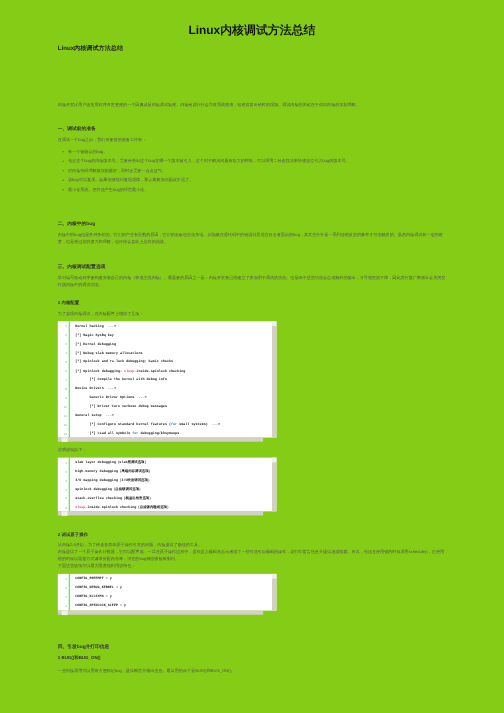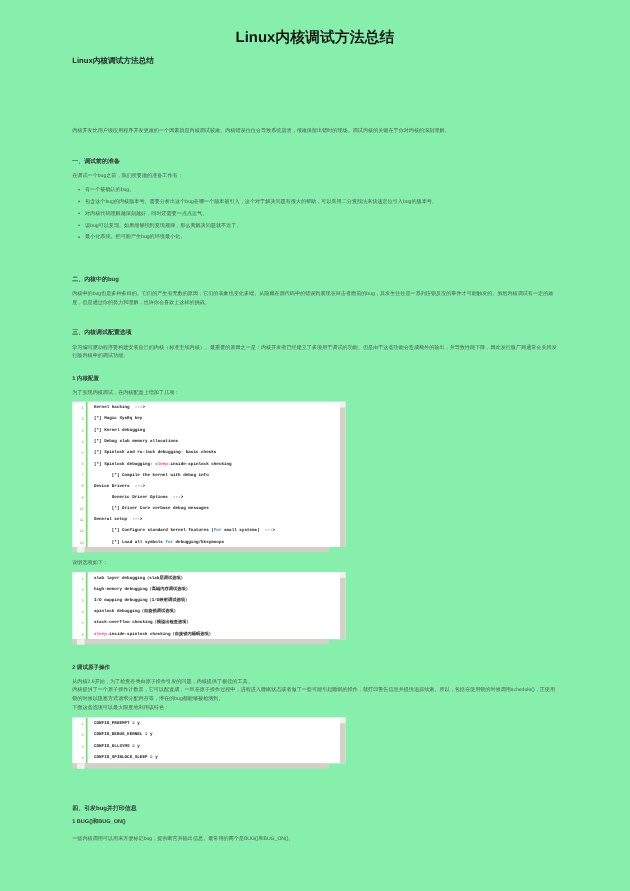--- a/index.html
+++ b/index.html
@@ -1,19 +1,19 @@
 <!DOCTYPE html>
 <html><head>
 <meta charset="utf-8">
 <title>Linux内核调试方法总结</title>
 <style>
   html,body{margin:0;padding:0;background:#ffffff;}
   body{width:504px;height:713px;overflow:hidden;font-family:"Liberation Sans",sans-serif;
         -webkit-font-smoothing:antialiased;text-rendering:geometricPrecision;}
-  .viewport{position:relative;width:504px;height:713px;overflow:hidden;background:#86efac;}
+  .viewport{position:relative;width:504px;height:713px;overflow:hidden;background:#84cc16;}
   .scaler{position:absolute;left:0;top:0;width:1482px;transform:scale(0.34);transform-origin:0 0;
           font-family:"Liberation Sans",sans-serif;color:#444;}
   .doc-title{text-align:center;font-size:35px;font-weight:bold;color:#111;margin:68px 0 0 0;
              line-height:40px;}
   .body-col{margin-left:170px;width:1141px;}
   .art-title{font-size:18px;font-weight:bold;color:#222;margin:26px 0 0 0;line-height:16px;}
   p{font-size:12px;line-height:21px;margin:0;color:#555;}
   .gap-intro{margin-top:147px;}
   h2.sec{font-size:14px;font-weight:bold;color:#333;margin:50px 0 0 0;line-height:20px;}
   .codewrap + h2.sec{margin-top:84px;}

